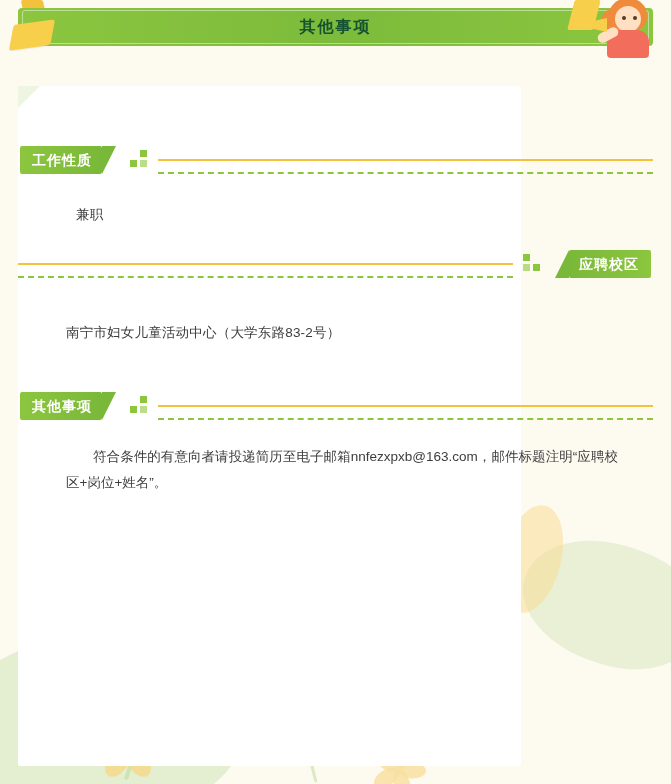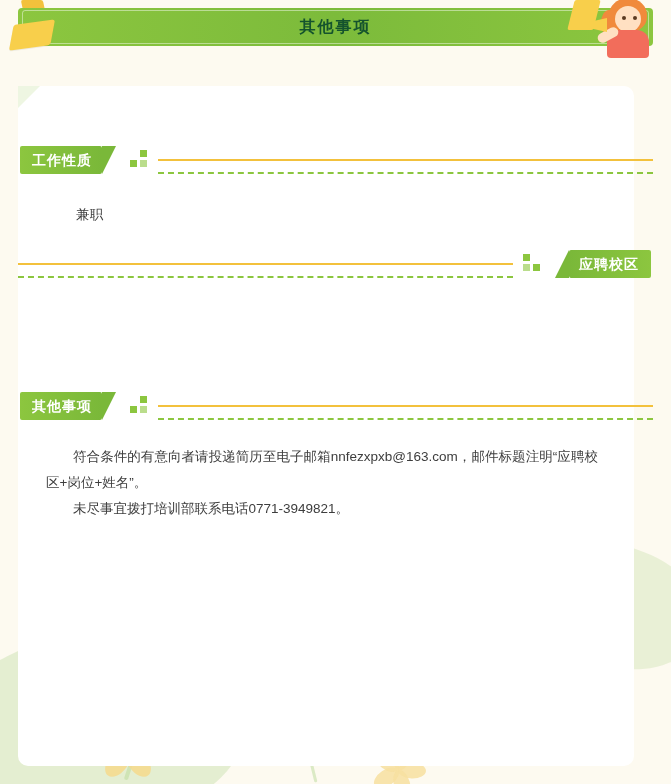--- a/index.html
+++ b/index.html
@@ -206,24 +206,24 @@
     width: 18px; height: 14px;
     background: #f8cf4b;
     clip-path: polygon(100% 0, 100% 100%, 0 72%, 0 28%);
   }
 
   
   .card {
     position: absolute;
     left: 18px;
     top: 86px;
-    width: 616px;
+    width: 503px;
     height: 680px;
     background: #ffffff;
-    border-radius: 10px;
+    border-radius: 2px;
   }
   .card-corner {
     position: absolute;
     top: 0; left: 0;
     width: 0; height: 0;
     border-top: 22px solid #eef6e2;
     border-right: 22px solid transparent;
   }
 
   
@@ -322,21 +322,21 @@
 
   .body-text {
     position: absolute;
     color: #3d3d3d;
     font-size: 13.5px;
     line-height: 26px;
     letter-spacing: .2px;
   }
   .para {
     position: absolute;
-    left: 28px;
+    left: 48px;
     width: 552px;
     color: #3d3d3d;
     font-size: 13.5px;
     line-height: 26px;
     text-align: justify;
     text-indent: 27px;
   }
 </style>
 </head>
 <body>
@@ -402,26 +402,26 @@
   <div class="sec" style="top:164px;">
     <div class="tag-right">应聘校区</div>
     <div class="tag-dots-r" style="right:110px;">
         <i></i>
         <i></i>
         <i></i>
       </div>
     <div class="rule-solid" style="left:0; right:140px; top:13px;"></div>
     <div class="rule-dashed" style="left:0; right:140px; top:26px;"></div>
   </div>
+  <div class="body-text" style="left:48px; top:234px;">南宁市妇女儿童活动中心（大学东路83-2号）</div>
 
   <div class="sec" style="top:306px;">
     <div class="tag-left">其他事项</div>
     <div class="tag-dots" style="left:112px;">
         <i></i>
         <i></i>
         <i></i>
       </div>
     <div class="rule-solid" style="left:140px; right:0; top:13px;"></div>
     <div class="rule-dashed" style="left:140px; right:0; top:26px;"></div>
   </div>
   <div class="para" style="top:358px;">符合条件的有意向者请投递简历至电子邮箱nnfezxpxb@163.com，邮件标题注明“应聘校区+岗位+姓名”。</div>
-  <div class="para" style="top:410px;">未尽事宜拨打培训部联系电话0771-3949821。</div>
 </div>
 
 </body></html>

